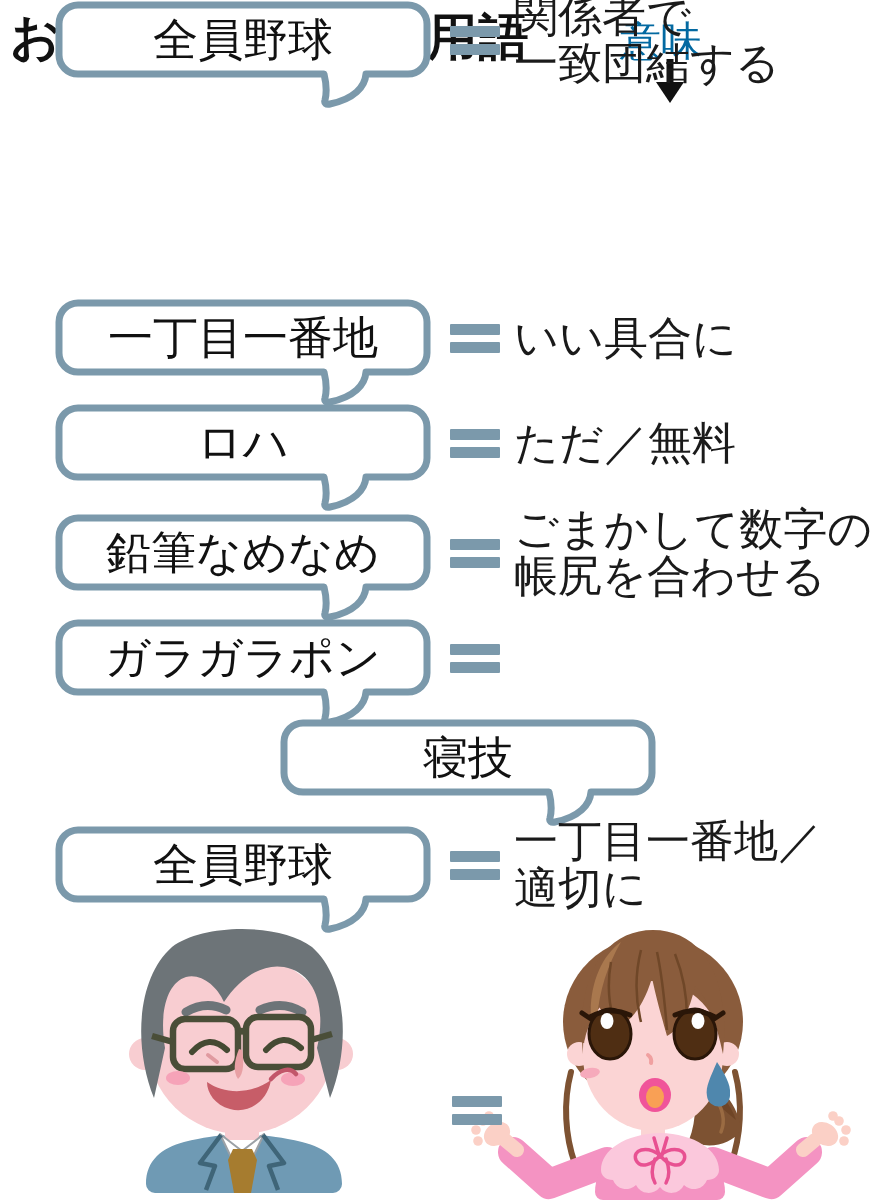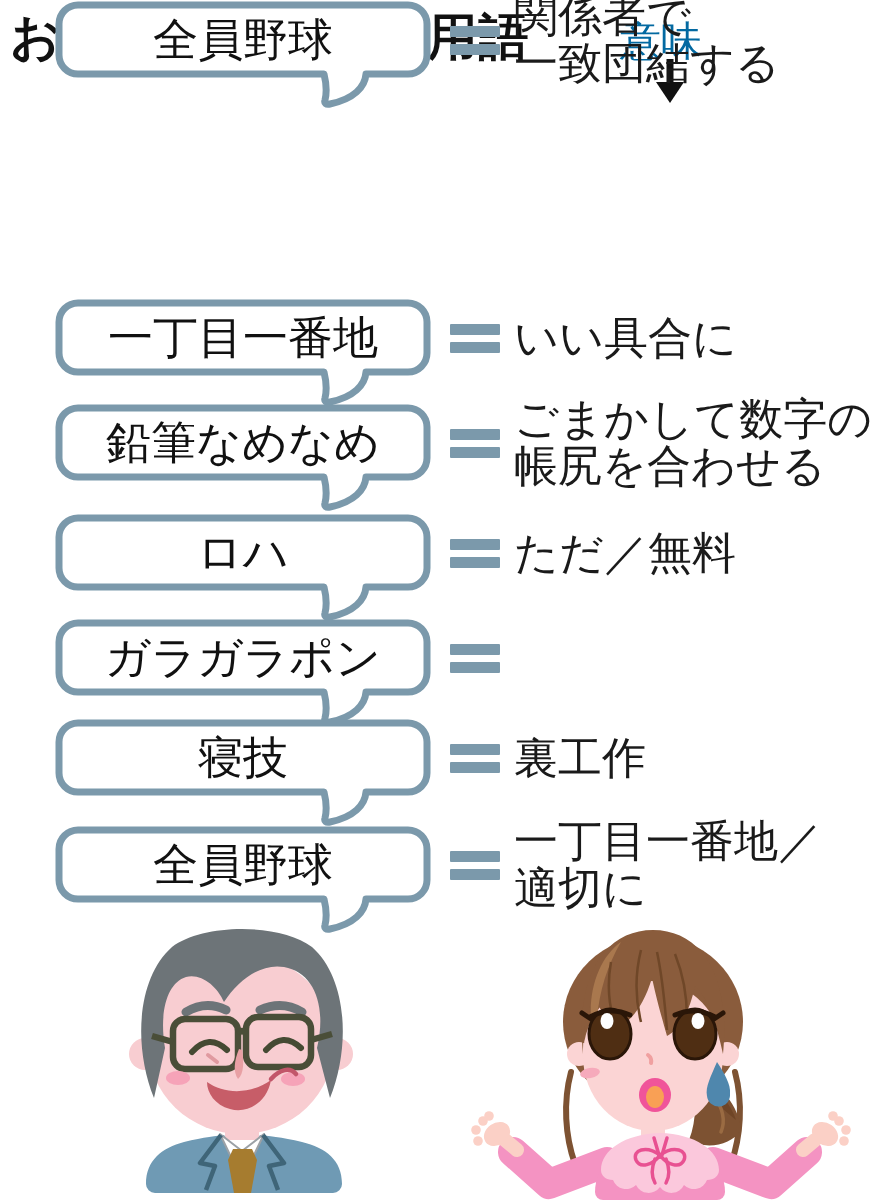--- a/index.html
+++ b/index.html
@@ -21,21 +21,21 @@
   .row {
     position:absolute; left:54px; width:828px; height:80px;
     display:flex; align-items:center;
   }
   .row:nth-of-type(1){ top:95px; }
   .row:nth-of-type(2){ top:198px; }
   .row:nth-of-type(3){ top:298px;text-align:right; }
   .row:nth-of-type(4){ top:403px; }
   .row:nth-of-type(5){ top:513px; }
   .row:nth-of-type(6){ top:618px; }
-  .row:nth-of-type(7){ top:718px; }
+  .row:nth-of-type(7){ top:718px;flex-direction:column; }
   .row:nth-of-type(8){ top:825px; }
   .bubble { position:relative; flex:0 0 378px; width:378px; height:80px; }
   .bubble-svg { position:absolute; left:0; top:0; overflow:visible; }
   .bubble-use { fill:#fff; stroke:var(--accent,#7b99ab); stroke-width:7; stroke-linejoin:round; }
   .term {
     position:absolute; left:0; top:0; width:100%; height:79px;
     display:flex; align-items:center; justify-content:center;
     font-size:45px; font-weight:400; color:#111; white-space:nowrap;
   }
   .eq { margin-left:18px; flex:0 0 50px; width:50px; display:flex; flex-direction:column; gap:7px; }
@@ -162,69 +162,68 @@
         <i></i>
       </div>
     <div class="meaning">いい具合に</div>
   </div>
 
   <div class="row">
     <div class="bubble">
       <svg class="bubble-svg" width="378" height="106" viewBox="0 0 378 106">
           <use class="bubble-use" href="#bubble-shape"></use>
         </svg>
+      <span class="term">ロハ</span>
+    </div>
+    <div class="eq">
+        <i></i>
+        <i></i>
+      </div>
+    <div class="meaning">ただ／無料</div>
+  </div>
+
+  <div class="row">
+    <div class="bubble">
+      <svg class="bubble-svg" width="378" height="106" viewBox="0 0 378 106">
+          <use class="bubble-use" href="#bubble-shape"></use>
+        </svg>
       <span class="term">鉛筆なめなめ</span>
     </div>
     <div class="eq">
         <i></i>
         <i></i>
       </div>
     <div class="meaning">ごまかして数字の
 帳尻を合わせる</div>
   </div>
 
   <div class="row">
     <div class="bubble">
       <svg class="bubble-svg" width="378" height="106" viewBox="0 0 378 106">
           <use class="bubble-use" href="#bubble-shape"></use>
         </svg>
-      <span class="term">ロハ</span>
-    </div>
-    <div class="eq">
-        <i></i>
-        <i></i>
-      </div>
-    <div class="meaning">ただ／無料</div>
-  </div>
-
-  <div class="row">
-    <div class="bubble">
-      <svg class="bubble-svg" width="378" height="106" viewBox="0 0 378 106">
-          <use class="bubble-use" href="#bubble-shape"></use>
-        </svg>
       <span class="term">ガラガラポン</span>
     </div>
     <div class="eq">
         <i></i>
         <i></i>
       </div>
   </div>
 
   <div class="row">
     <div class="bubble">
       <svg class="bubble-svg" width="378" height="106" viewBox="0 0 378 106">
           <use class="bubble-use" href="#bubble-shape"></use>
         </svg>
       <span class="term">寝技</span>
     </div>
     <div class="eq">
         <i></i>
         <i></i>
       </div>
-    <div class="meaning">裏工作</div>
   </div>
 
   <div class="row">
     <div class="bubble">
       <svg class="bubble-svg" width="378" height="106" viewBox="0 0 378 106">
           <use class="bubble-use" href="#bubble-shape"></use>
         </svg>
       <span class="term">全員野球</span>
     </div>
     <div class="eq">

